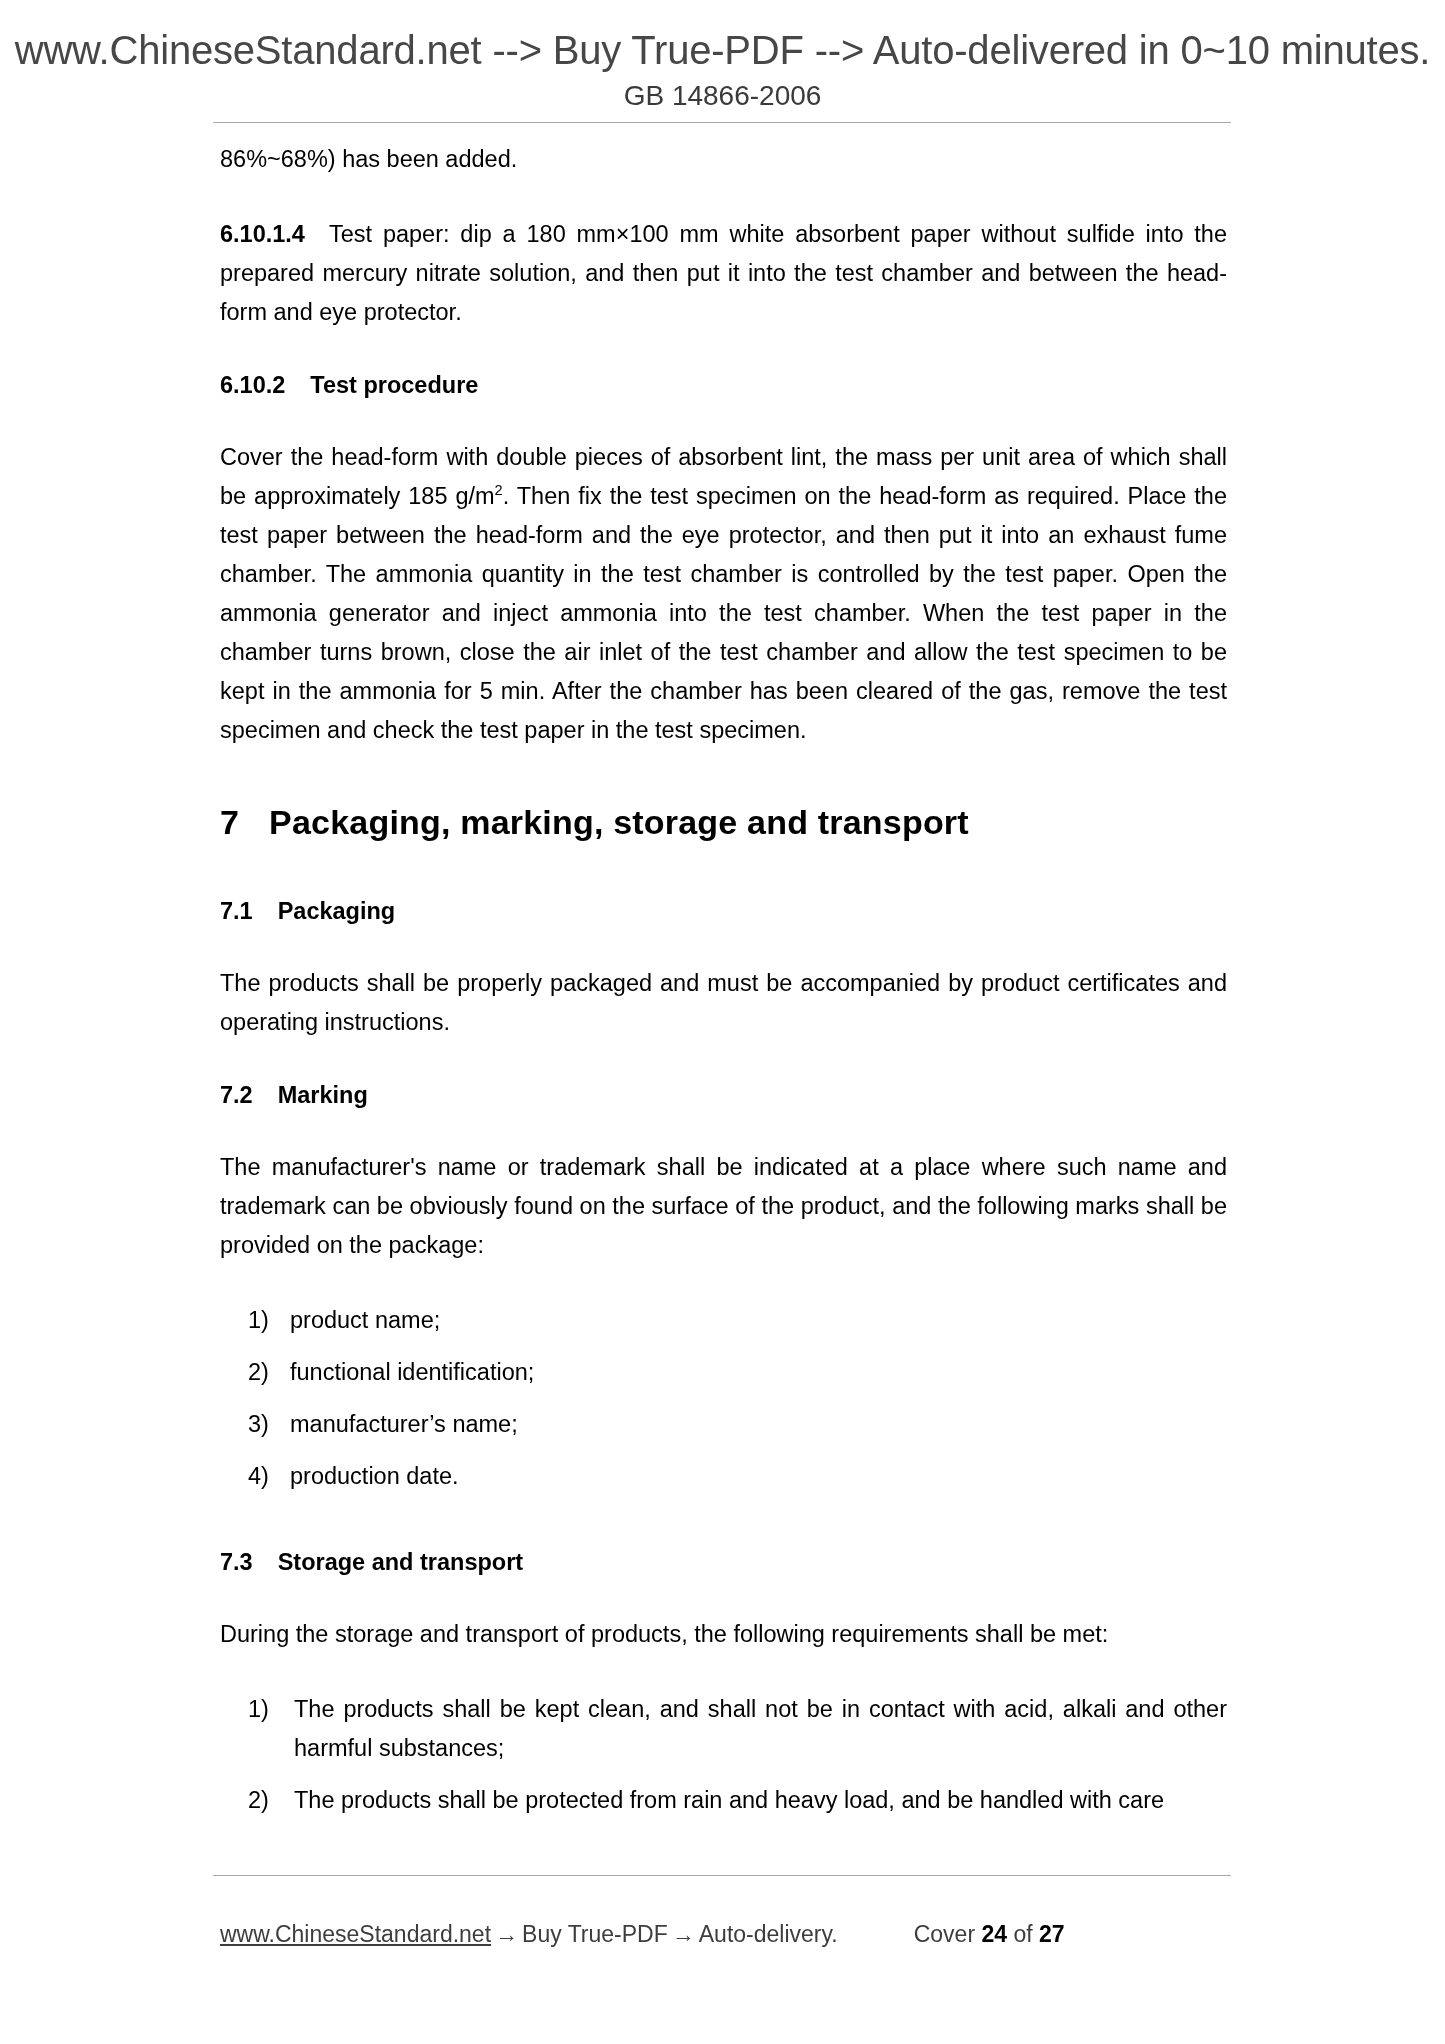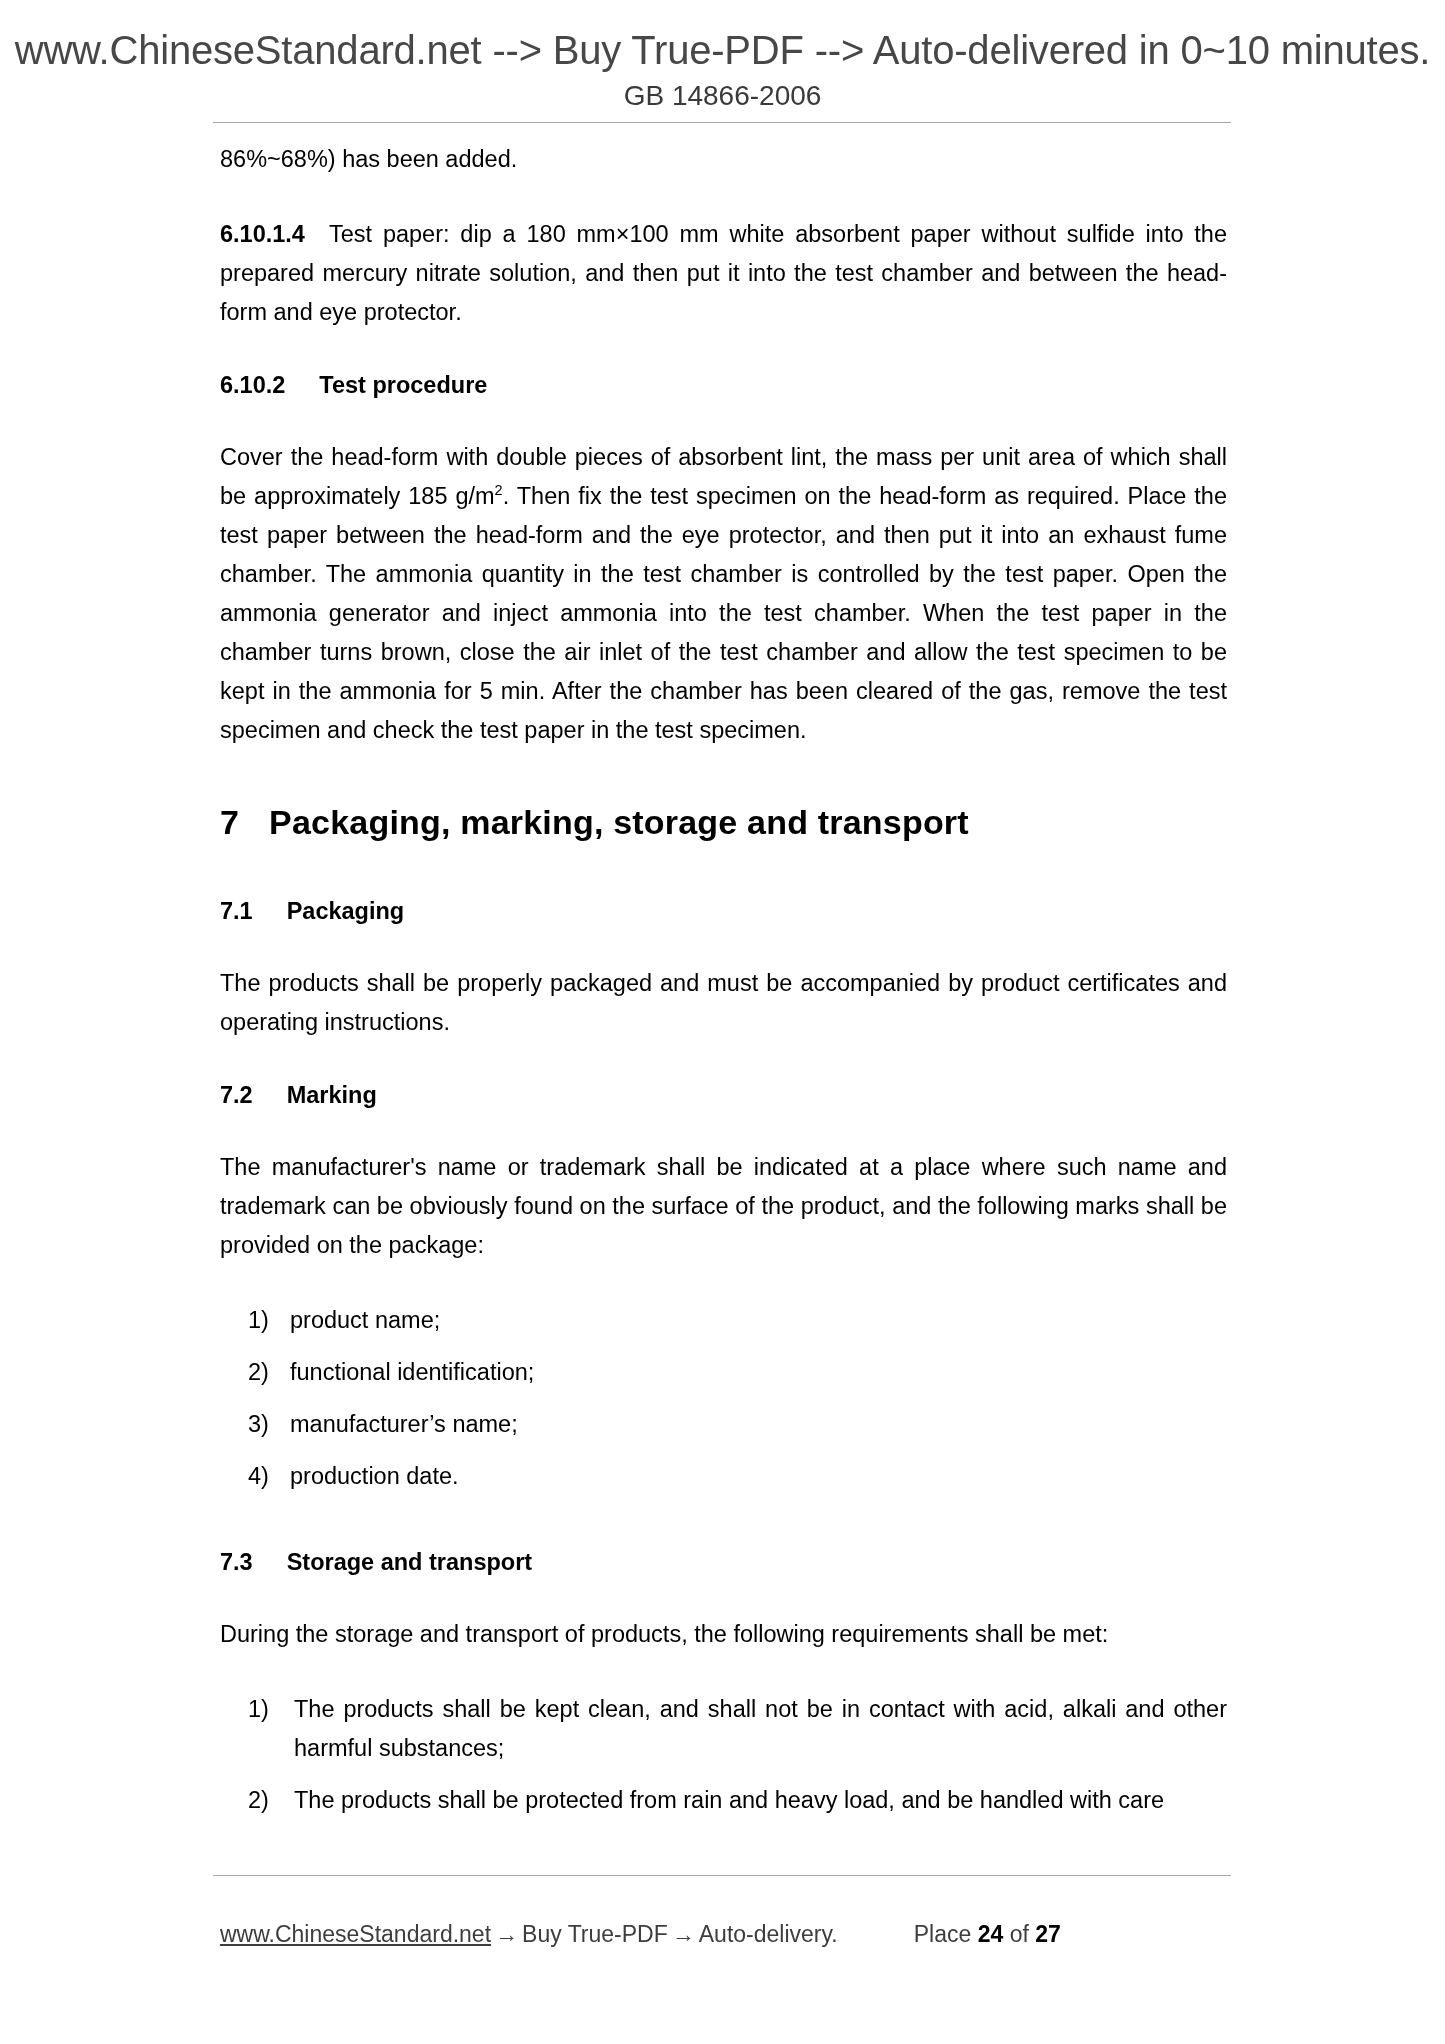--- a/index.html
+++ b/index.html
@@ -71,21 +71,21 @@
   .para.nojust { text-align: left; }
   .spacer-md { height: 36px; }
   .spacer-lg { height: 50px; }
 
   .subhead {
     font-size: 23.5px;
     font-weight: bold;
     line-height: 34px;
     color: #000;
   }
-  .subhead .num { margin-right: 34px; }
+  .subhead .num { margin-right: 25px; }
 
   .h1 {
     font-size: 34px;
     font-weight: bold;
     line-height: 44px;
     color: #000;
     letter-spacing: 0.2px;
   }
   .h1 .num { margin-right: 30px; }
 
@@ -218,16 +218,16 @@
           <span class="body">The products shall be protected from rain and heavy load, and be handled with care</span>
         </li>
     </ul>
 
   </div>
 
   <div class="rule rule-bottom"></div>
 
   <div class="footer">
     <div class="footer-left"><span class="url">www.ChineseStandard.net</span><span class="arrow">→</span><span>Buy True-PDF</span><span class="arrow">→</span><span>Auto-delivery.</span></div>
-    <div class="footer-right"><span>Place</span>&nbsp;<b>24</b>&nbsp;<span>of</span>&nbsp;<b>27</b></div>
+    <div class="footer-right"><span>Cover</span>&nbsp;<b>24</b>&nbsp;<span>of</span>&nbsp;<b>27</b></div>
   </div>
 
 </div>
 
 </body></html>

